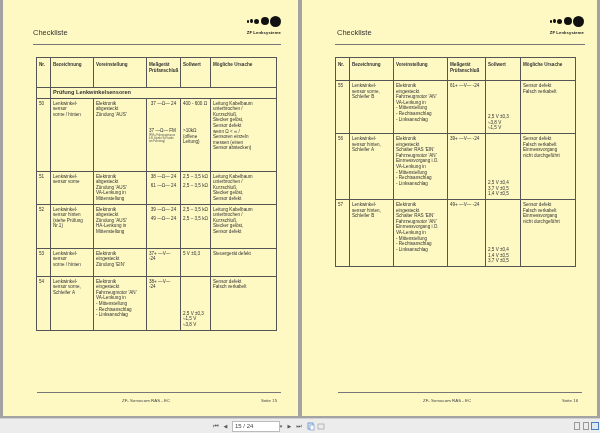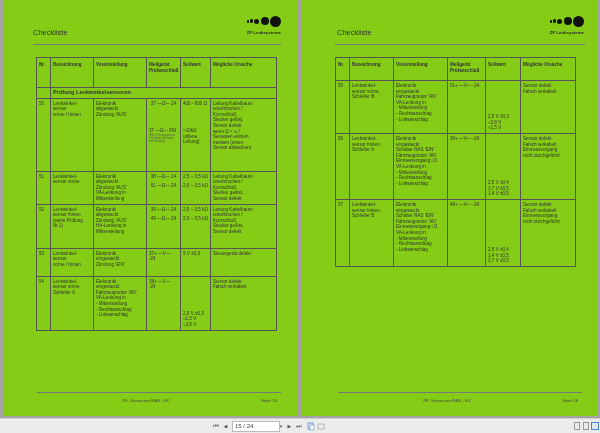--- a/index.html
+++ b/index.html
@@ -1,18 +1,18 @@
 <!DOCTYPE html>
 <html><head>
 <meta charset="utf-8">
 <style>
   * { box-sizing: border-box; margin: 0; padding: 0; }
   html, body { width: 600px; height: 433px; overflow: hidden; background: #a3a3a3; font-family: "Liberation Sans", sans-serif; color: #222; }
   .viewer { position: absolute; left: 0; top: 0; width: 600px; height: 418px; background: #a3a3a3; }
-  .page { position: absolute; top: 0; height: 416px; background: #84cc16; }
+  .page { position: absolute; top: 0; height: 416px; background: #fef9c3; }
   .page.left { left: 3px; width: 295px; }
   .page.right { left: 302px; width: 295px; }
 
   .hdr-title { position: absolute; top: 28px; font-size: 7.5px; color: #333; }
   .logo { position: absolute; top: 14px; width: 50px; height: 26px; }
   .logo .dots { display: flex; align-items: center; justify-content: flex-end; gap: 1.5px; height: 14px; }
   .logo .dot { background: #111; border-radius: 50%; }
   .logo .brand { font-size: 4.2px; font-weight: bold; text-align: right; margin-top: 2px; letter-spacing: 0.1px; color: #222; }
   .hdr-line { position: absolute; top: 44px; height: 1px; background: #777; }
 

